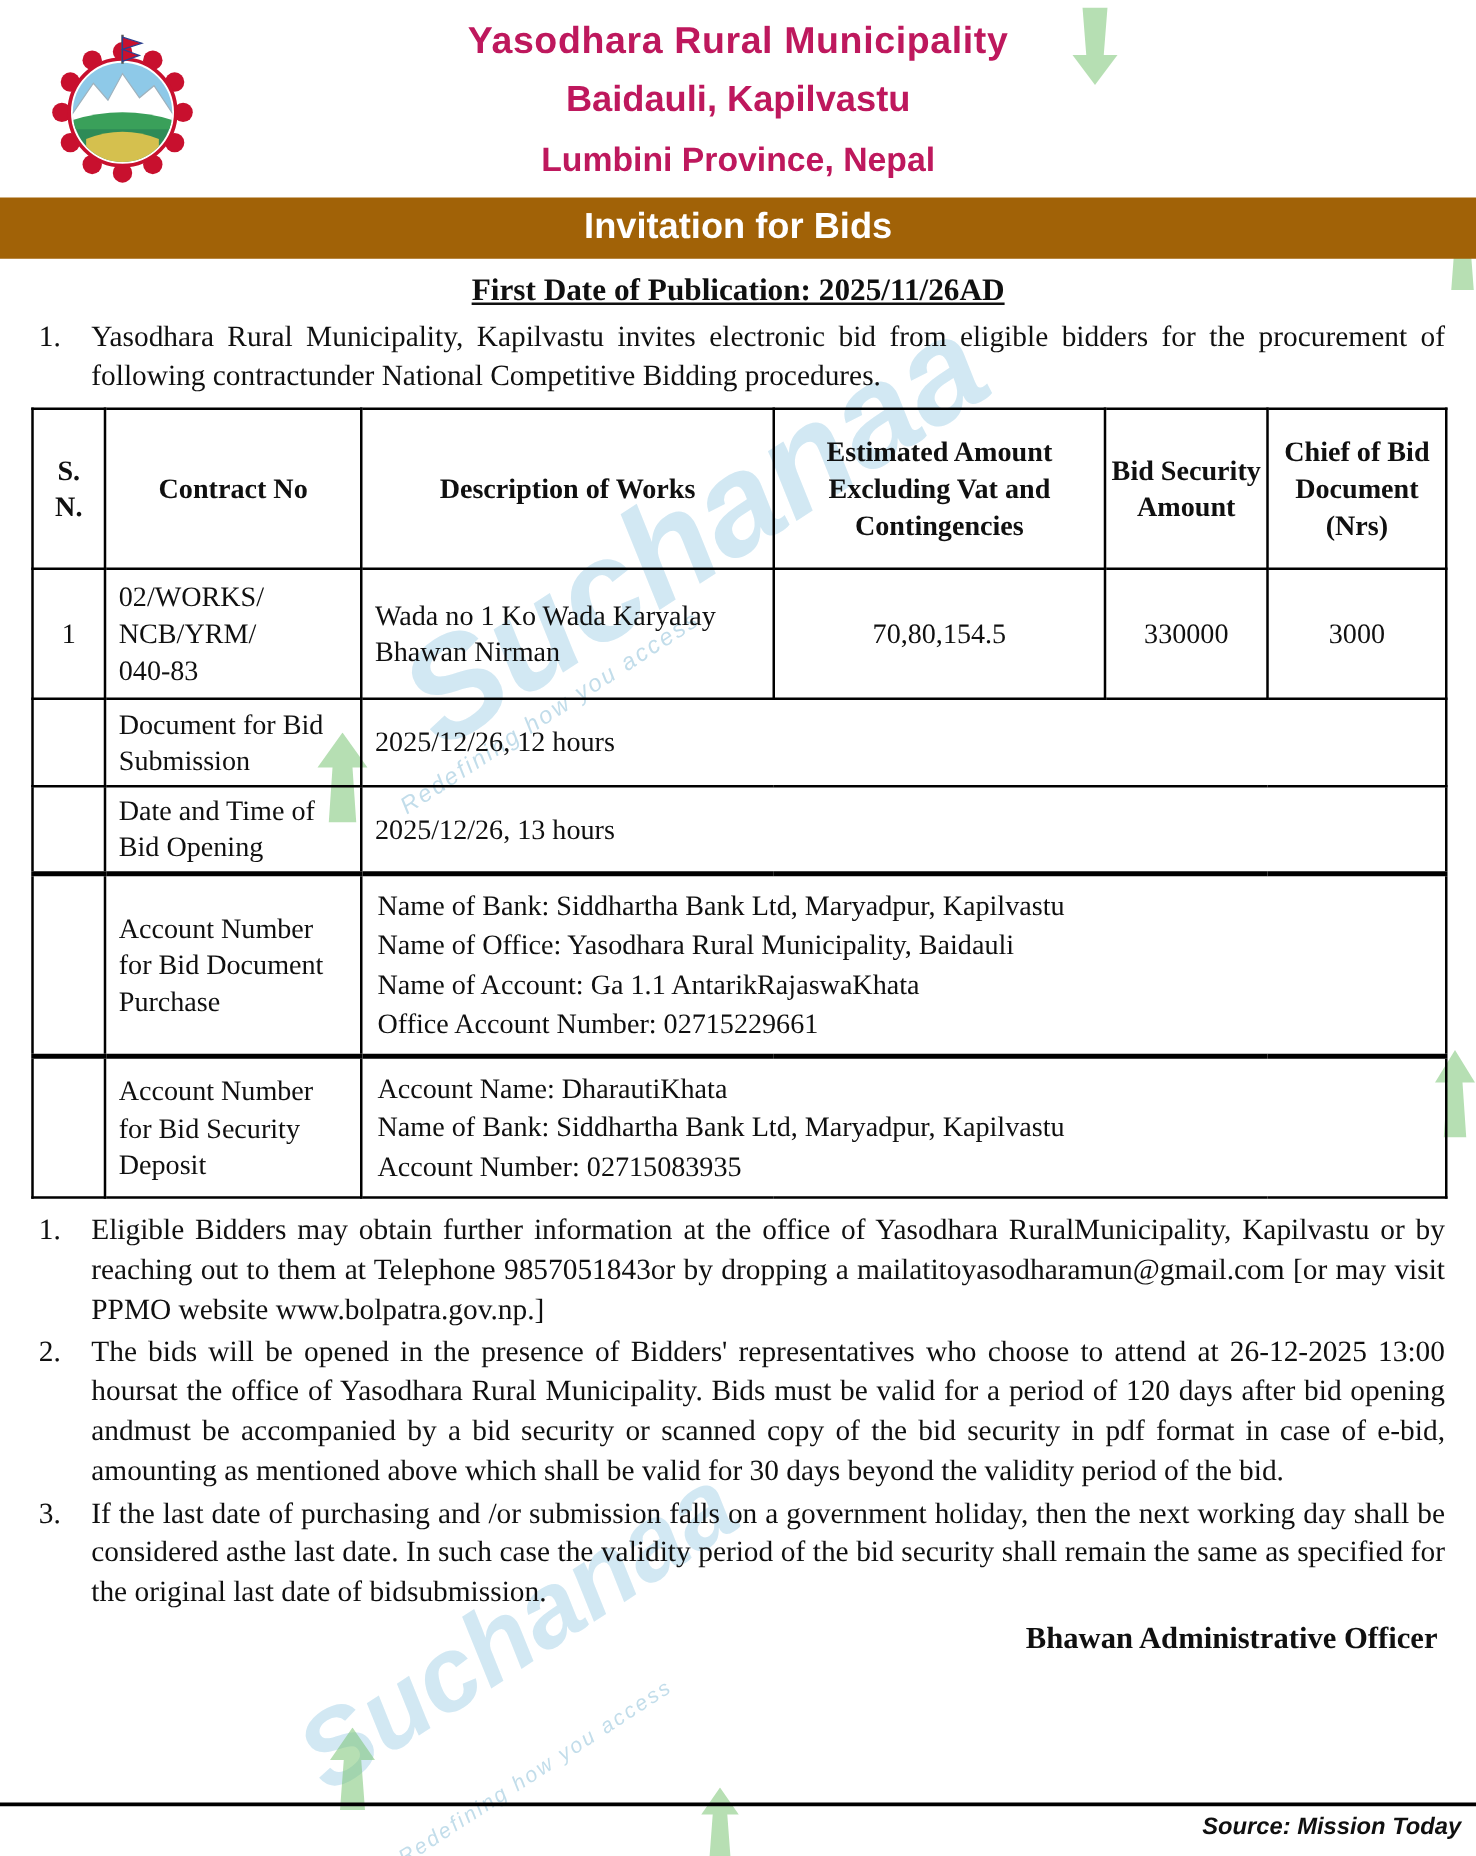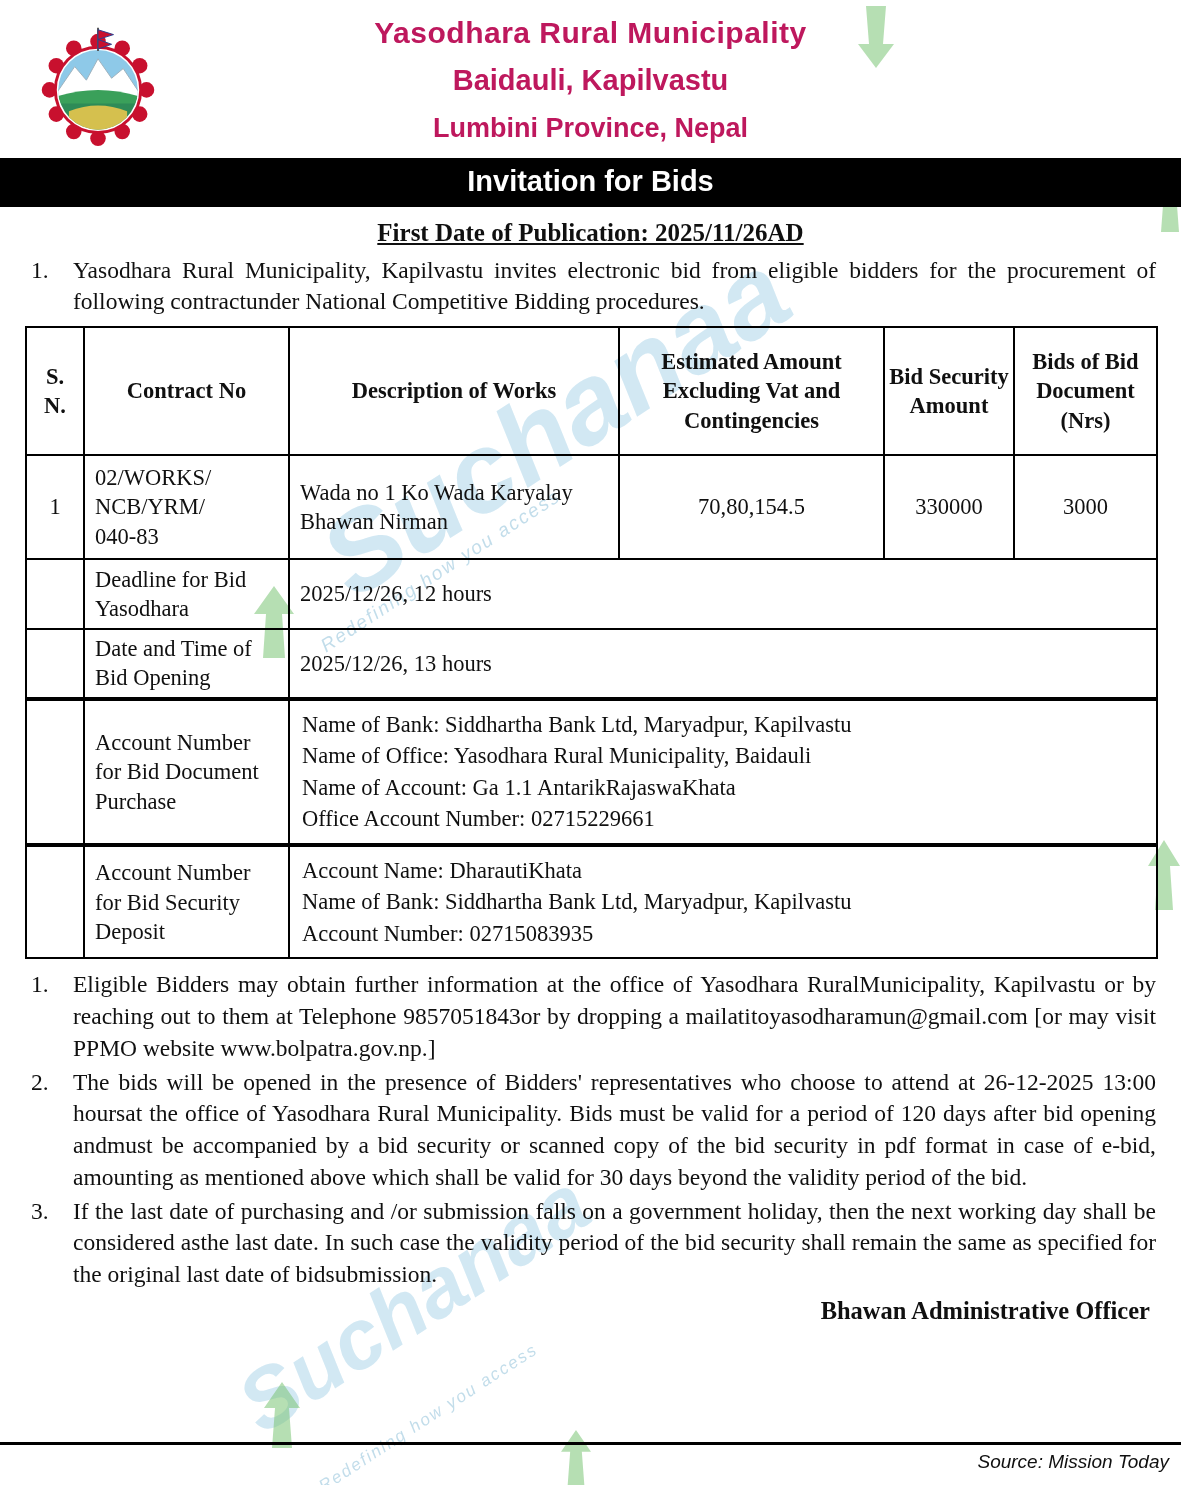--- a/index.html
+++ b/index.html
@@ -92,20 +92,21 @@
   
   .footer {
     position:absolute; left:0; right:0; bottom:0; z-index:3;
     border-top:3px solid #000;
     background:transparent;
     text-align:right;
     font-family:"Liberation Sans", sans-serif;
     font-style:italic;
     font-size:19px;
     padding:6px 12px 12px 0;
+    font-weight:bold;
   }
 </style>
 </head>
 <body>
 
 <div class="page">
 
   <div class="wm-layer">
     <div class="wm-text wm1">Suchanaa</div>
     <div class="wm-tag wm1t">Redefining how you access</div>
@@ -162,21 +163,21 @@
           <path d="M30 92 Q60 80 90 92 L90 112 L30 112 Z" fill="#f2c94c" opacity="0.85"></path>
         </g>
         <line x1="60" y1="6" x2="60" y2="30" stroke="#555555" stroke-width="2"></line>
         <path d="M60 8 L76 13 L60 18 L74 23 L60 28 Z" fill="#c8102e" stroke="#2a3f8f" stroke-width="1"></path>
       </svg>
       <div class="h1">Yasodhara Rural Municipality</div>
       <div class="h3">Baidauli, Kapilvastu</div>
       <div class="h4">Lumbini Province, Nepal</div>
     </div>
 
-    <div class="banner" style="background:#000000; color:#ffffff;">Invitation for Bids</div>
+    <div class="banner" style="background:#a16207; color:#ffffff;">Invitation for Bids</div>
 
     <div class="pubdate">First Date of Publication: 2025/11/26AD</div>
 
     <div class="numpara">
       <span class="num">1.</span>
       <span class="txt">Yasodhara Rural Municipality, Kapilvastu invites electronic bid from eligible bidders for the procurement of following contractunder National Competitive Bidding procedures.</span>
     </div>
 
     <table>
       <colgroup>
@@ -187,35 +188,35 @@
           <col style="width:130px">
           <col style="width:143px">
       </colgroup>
       <tbody>
           <tr>
         <th class="th-sn">S. N.</th>
         <th>Contract No</th>
         <th>Description of Works</th>
         <th>Estimated Amount Excluding Vat and Contingencies</th>
         <th>Bid Security Amount</th>
-        <th>Bids of Bid Document (Nrs)</th>
+        <th>Chief of Bid Document (Nrs)</th>
       </tr>
       <tr class="r1">
         <td class="c">1</td>
         <td class="prelines">02/WORKS/
 NCB/YRM/
 040-83</td>
         <td>Wada no 1 Ko Wada Karyalay Bhawan Nirman</td>
         <td class="c">70,80,154.5</td>
         <td class="c">330000</td>
         <td class="c">3000</td>
       </tr>
       <tr class="small">
         <td></td>
-        <td>Deadline for Bid Yasodhara</td>
+        <td>Document for Bid Submission</td>
         <td colspan="4">2025/12/26, 12 hours</td>
       </tr>
       <tr class="small">
         <td></td>
         <td>Date and Time of Bid Opening</td>
         <td colspan="4">2025/12/26, 13 hours</td>
       </tr>
       <tr class="thick">
         <td></td>
         <td>Account Number for Bid Document Purchase</td>

